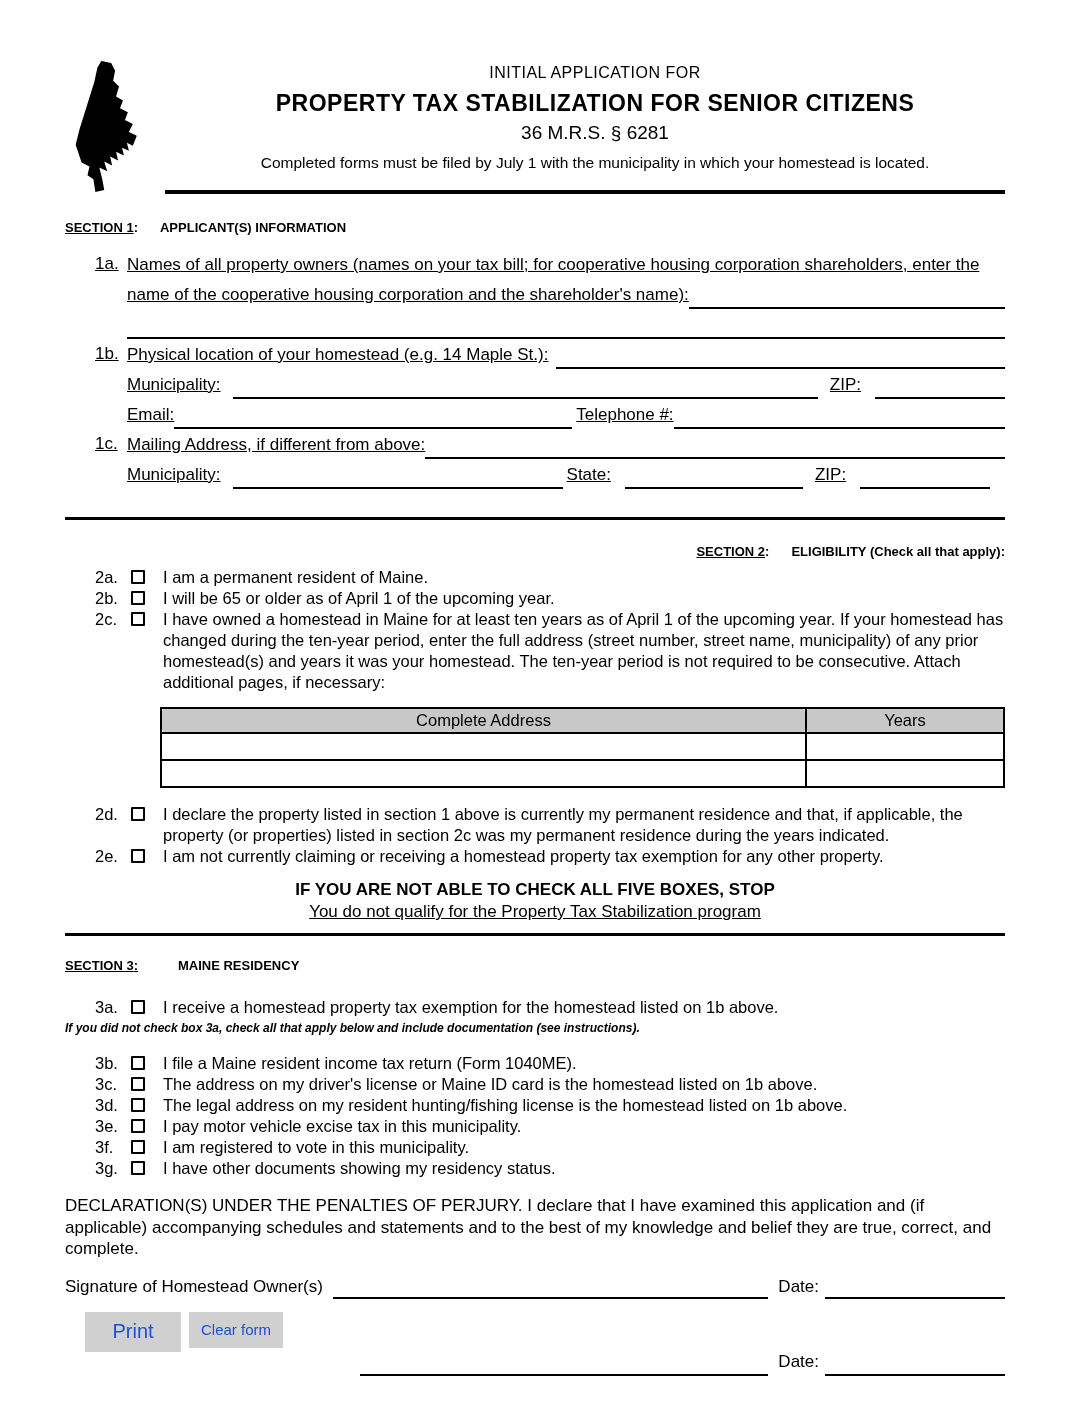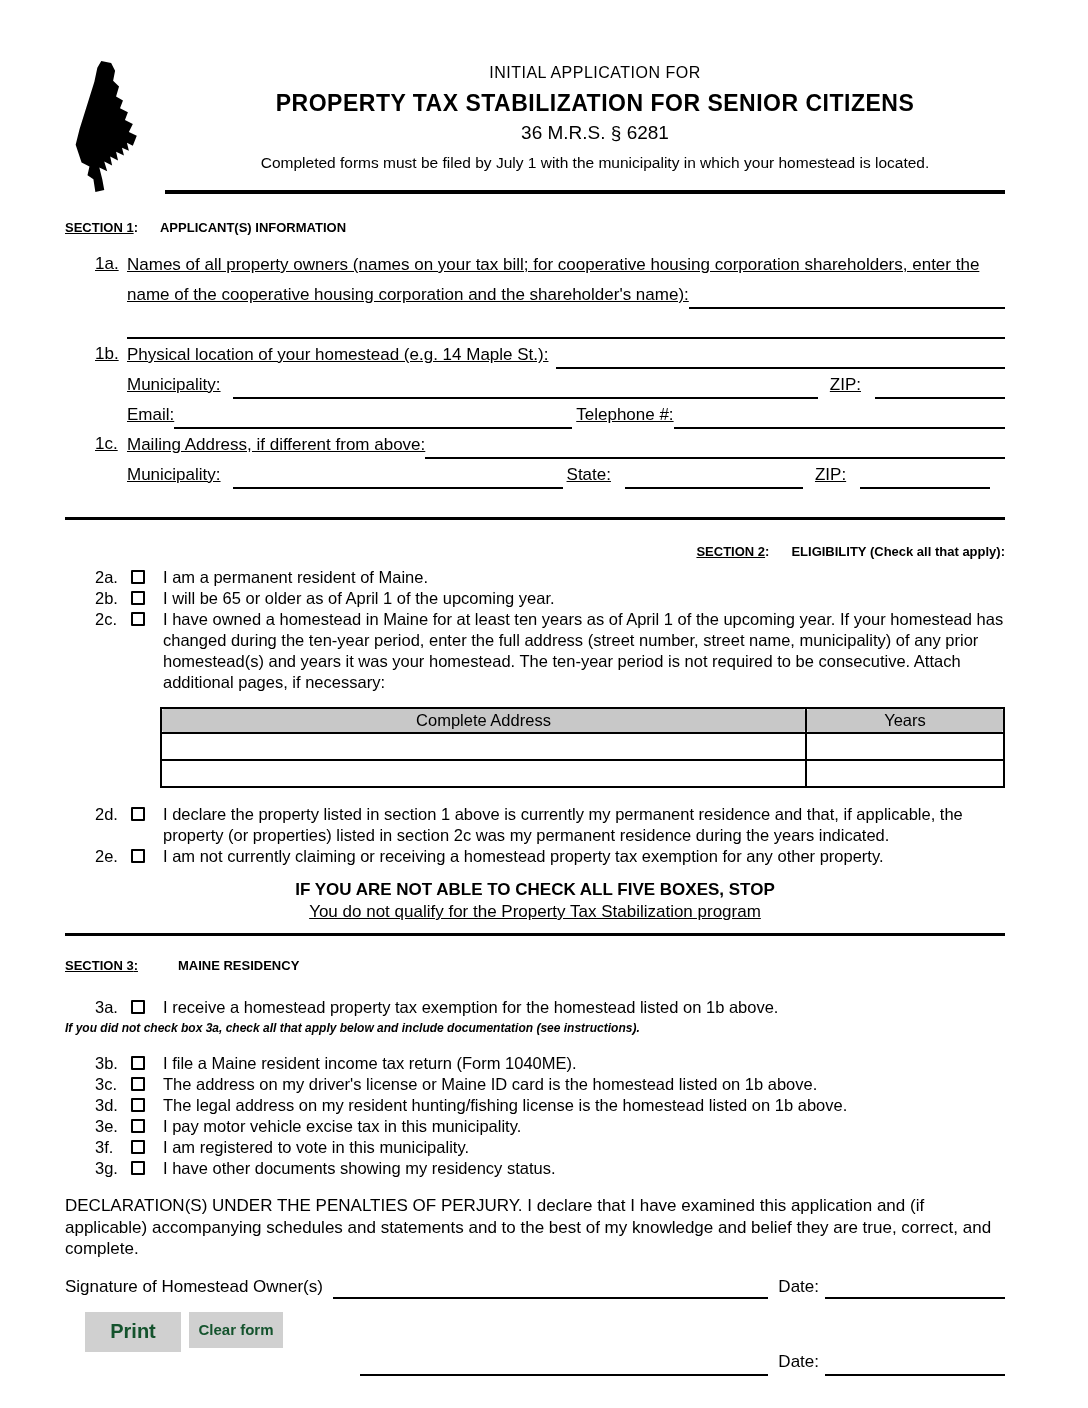--- a/index.html
+++ b/index.html
@@ -59,21 +59,21 @@
 
   .declaration { font-size:17px; line-height:21.5px; margin-top:16px; }
 
   
   .sigrow { display:flex; align-items:center; height:30px; margin-top:12px; font-size:17px; white-space:nowrap; }
   .sig-label { margin-right:10px; line-height:28px; }
   .date-label { margin:0 6px 0 10px; line-height:28px; }
   .date-blank { flex:0 0 180px; }
 
   .bottom { position:relative; height:90px; margin-top:4px; }
-  .btn { position:absolute; background:#d0d0d0; border:none; font-family:"Liberation Sans",sans-serif; font-weight:bold; color:#14532d; cursor:pointer; }
+  .btn { position:absolute; background:#d0d0d0; border:none; font-family:"Liberation Sans",sans-serif; font-weight:normal; color:#1d4ed8; cursor:pointer; }
   .btn-print { left:20px; top:6px; width:96px; height:40px; font-size:20px; }
   .btn-clear { left:124px; top:6px; width:94px; height:36px; font-size:15px; }
   .sigrow2 { position:absolute; left:295px; right:0; top:40px; display:flex; align-items:flex-end; height:30px; font-size:17px; white-space:nowrap; }
 </style>
 </head>
 <body>
 
 <div class="page">
 
   <div class="header">

